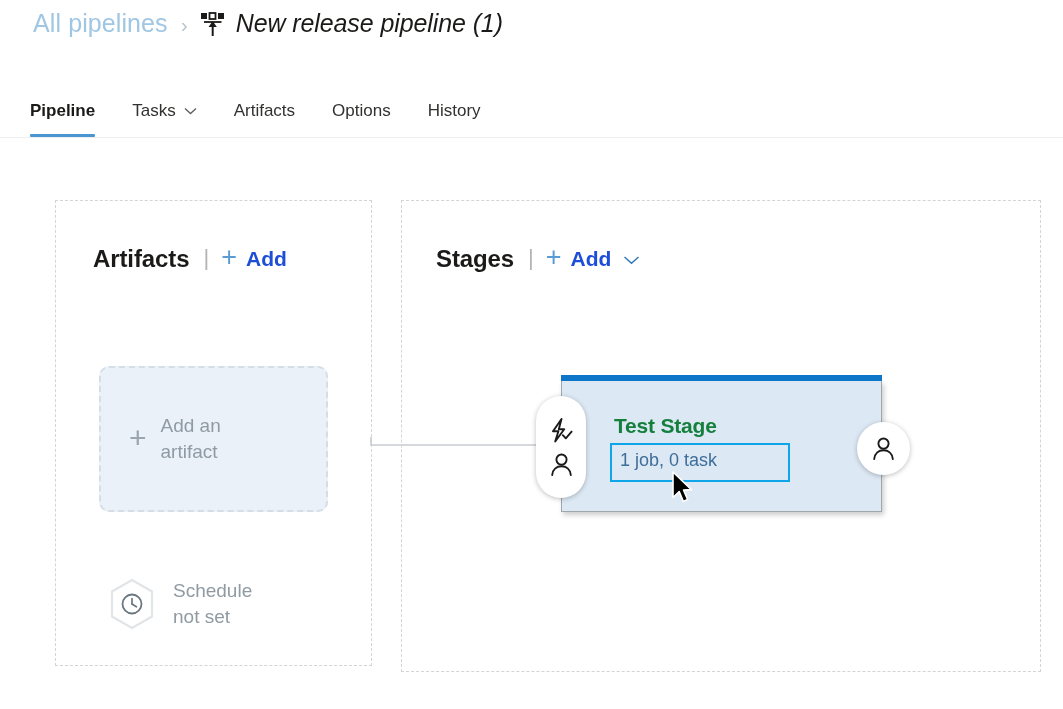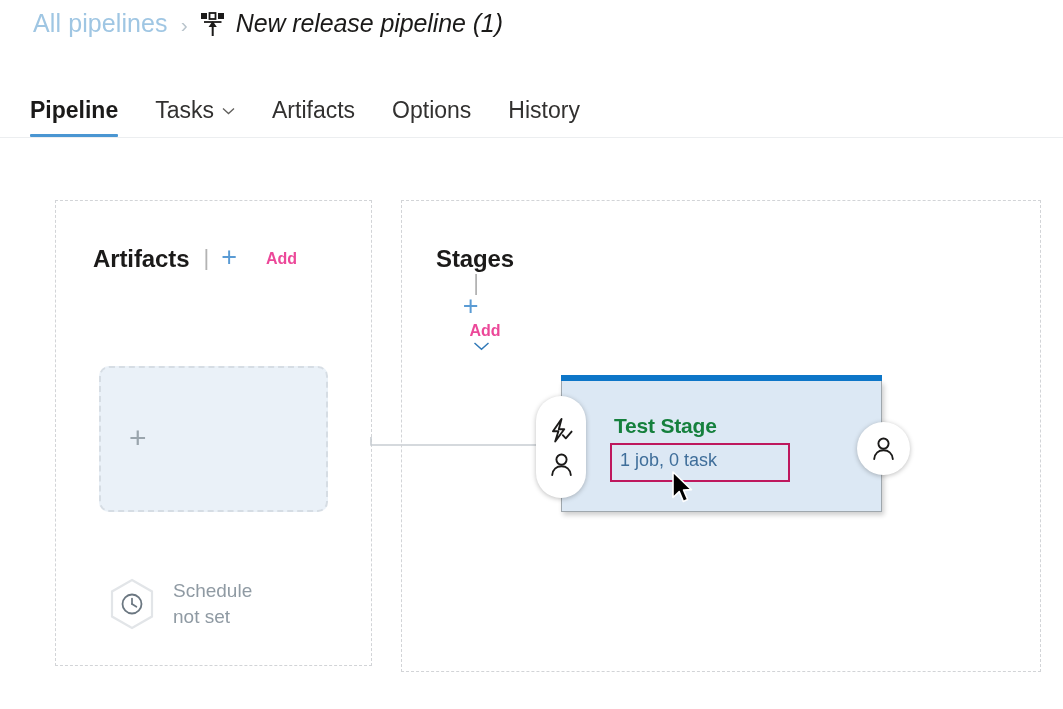--- a/index.html
+++ b/index.html
@@ -67,21 +67,21 @@
     box-sizing: border-box;
   }
   .tabs {
     display: flex;
     align-items: flex-start;
     height: 100%;
     padding-left: 30px;
   }
   .tab {
     position: relative;
-    font-size: 23px;
+    font-size: 17px;
     color: #323130;
     padding: 11px 0 0 0;
     margin-right: 37px;
     cursor: pointer;
     white-space: nowrap;
     display: flex;
     align-items: center;
     height: 42px;
     box-sizing: border-box;
   }
@@ -124,21 +124,21 @@
   }
 
   .panel-header {
     position: absolute;
     top: 44px;
     left: 37px;
     display: flex;
     align-items: center;
     font-size: 20px;
   }
-  #stages-panel .panel-header { left: 34px; flex-direction: column; }
+  #stages-panel .panel-header { left: 34px; }
   .panel-title {
     font-weight: 700;
     color: #1b1a19;
     font-size: 24px;
     letter-spacing: -.1px;
   }
   .hdr-divider {
     color: #b3b3b3;
     margin: 0 12px 0 14px;
     font-weight: 300;
@@ -150,25 +150,24 @@
   .plus-glyph {
     color: #5a9bd4;
     font-size: 27px;
     font-weight: 300;
     line-height: 1;
     position: relative;
     top: -2px;
     margin-right: 9px;
   }
   .add-label {
-    color: #ec4899;
+    color: #1d4ed8;
     font-weight: 700;
-    font-size: 16px;
-    cursor: pointer;
-    margin-left: 20px;
+    font-size: 21px;
+    cursor: pointer;
   }
   .hdr-chev {
     margin-left: 12px;
     position: relative;
     top: 1px;
   }
 
   
   #add-artifact {
     position: absolute;
@@ -259,21 +258,21 @@
     font-weight: 700;
     color: #15803d;
     letter-spacing: -.2px;
   }
   #job-task-box {
     position: absolute;
     left: 48px;
     top: 62px;
     width: 180px;
     height: 39px;
-    border: 2px solid #be185d;
+    border: 2px solid #0ea5e9;
     box-sizing: border-box;
   }
   .job-task-text {
     position: absolute;
     left: 8px;
     top: 5px;
     font-size: 18px;
     color: #3f6e9a;
     white-space: nowrap;
   }
@@ -373,20 +372,24 @@
   <div class="panel-header">
     <span class="panel-title">Artifacts</span>
     <span class="hdr-divider">|</span>
     <span class="plus-glyph">+</span>
     <span class="add-label">Add</span>
   </div>
 </div>
 
 <div id="add-artifact">
   <span class="aa-plus">+</span>
+  <span class="aa-text">
+    <span>Add an</span><br>
+    <span>artifact</span>
+  </span>
 </div>
 
 <div id="schedule">
   <span class="hex-icon">
     <svg class="ico" width="48" height="52" viewBox="0 0 48 52" aria-hidden="true">
       <path d="M24 2 L44 13.5 L44 38.5 L24 50 L4 38.5 L4 13.5 Z" fill="#ffffff" stroke="#e2e5e8" stroke-width="2.2"></path>
       <circle cx="24" cy="26" r="9.5" fill="none" stroke="#6b7781" stroke-width="1.8"></circle>
       <line x1="24" y1="26" x2="24" y2="20.5" stroke="#6b7781" stroke-width="1.7" stroke-linecap="round"></line>
       <line x1="24" y1="26" x2="28.4" y2="28.8" stroke="#6b7781" stroke-width="1.7" stroke-linecap="round"></line>
     </svg>

